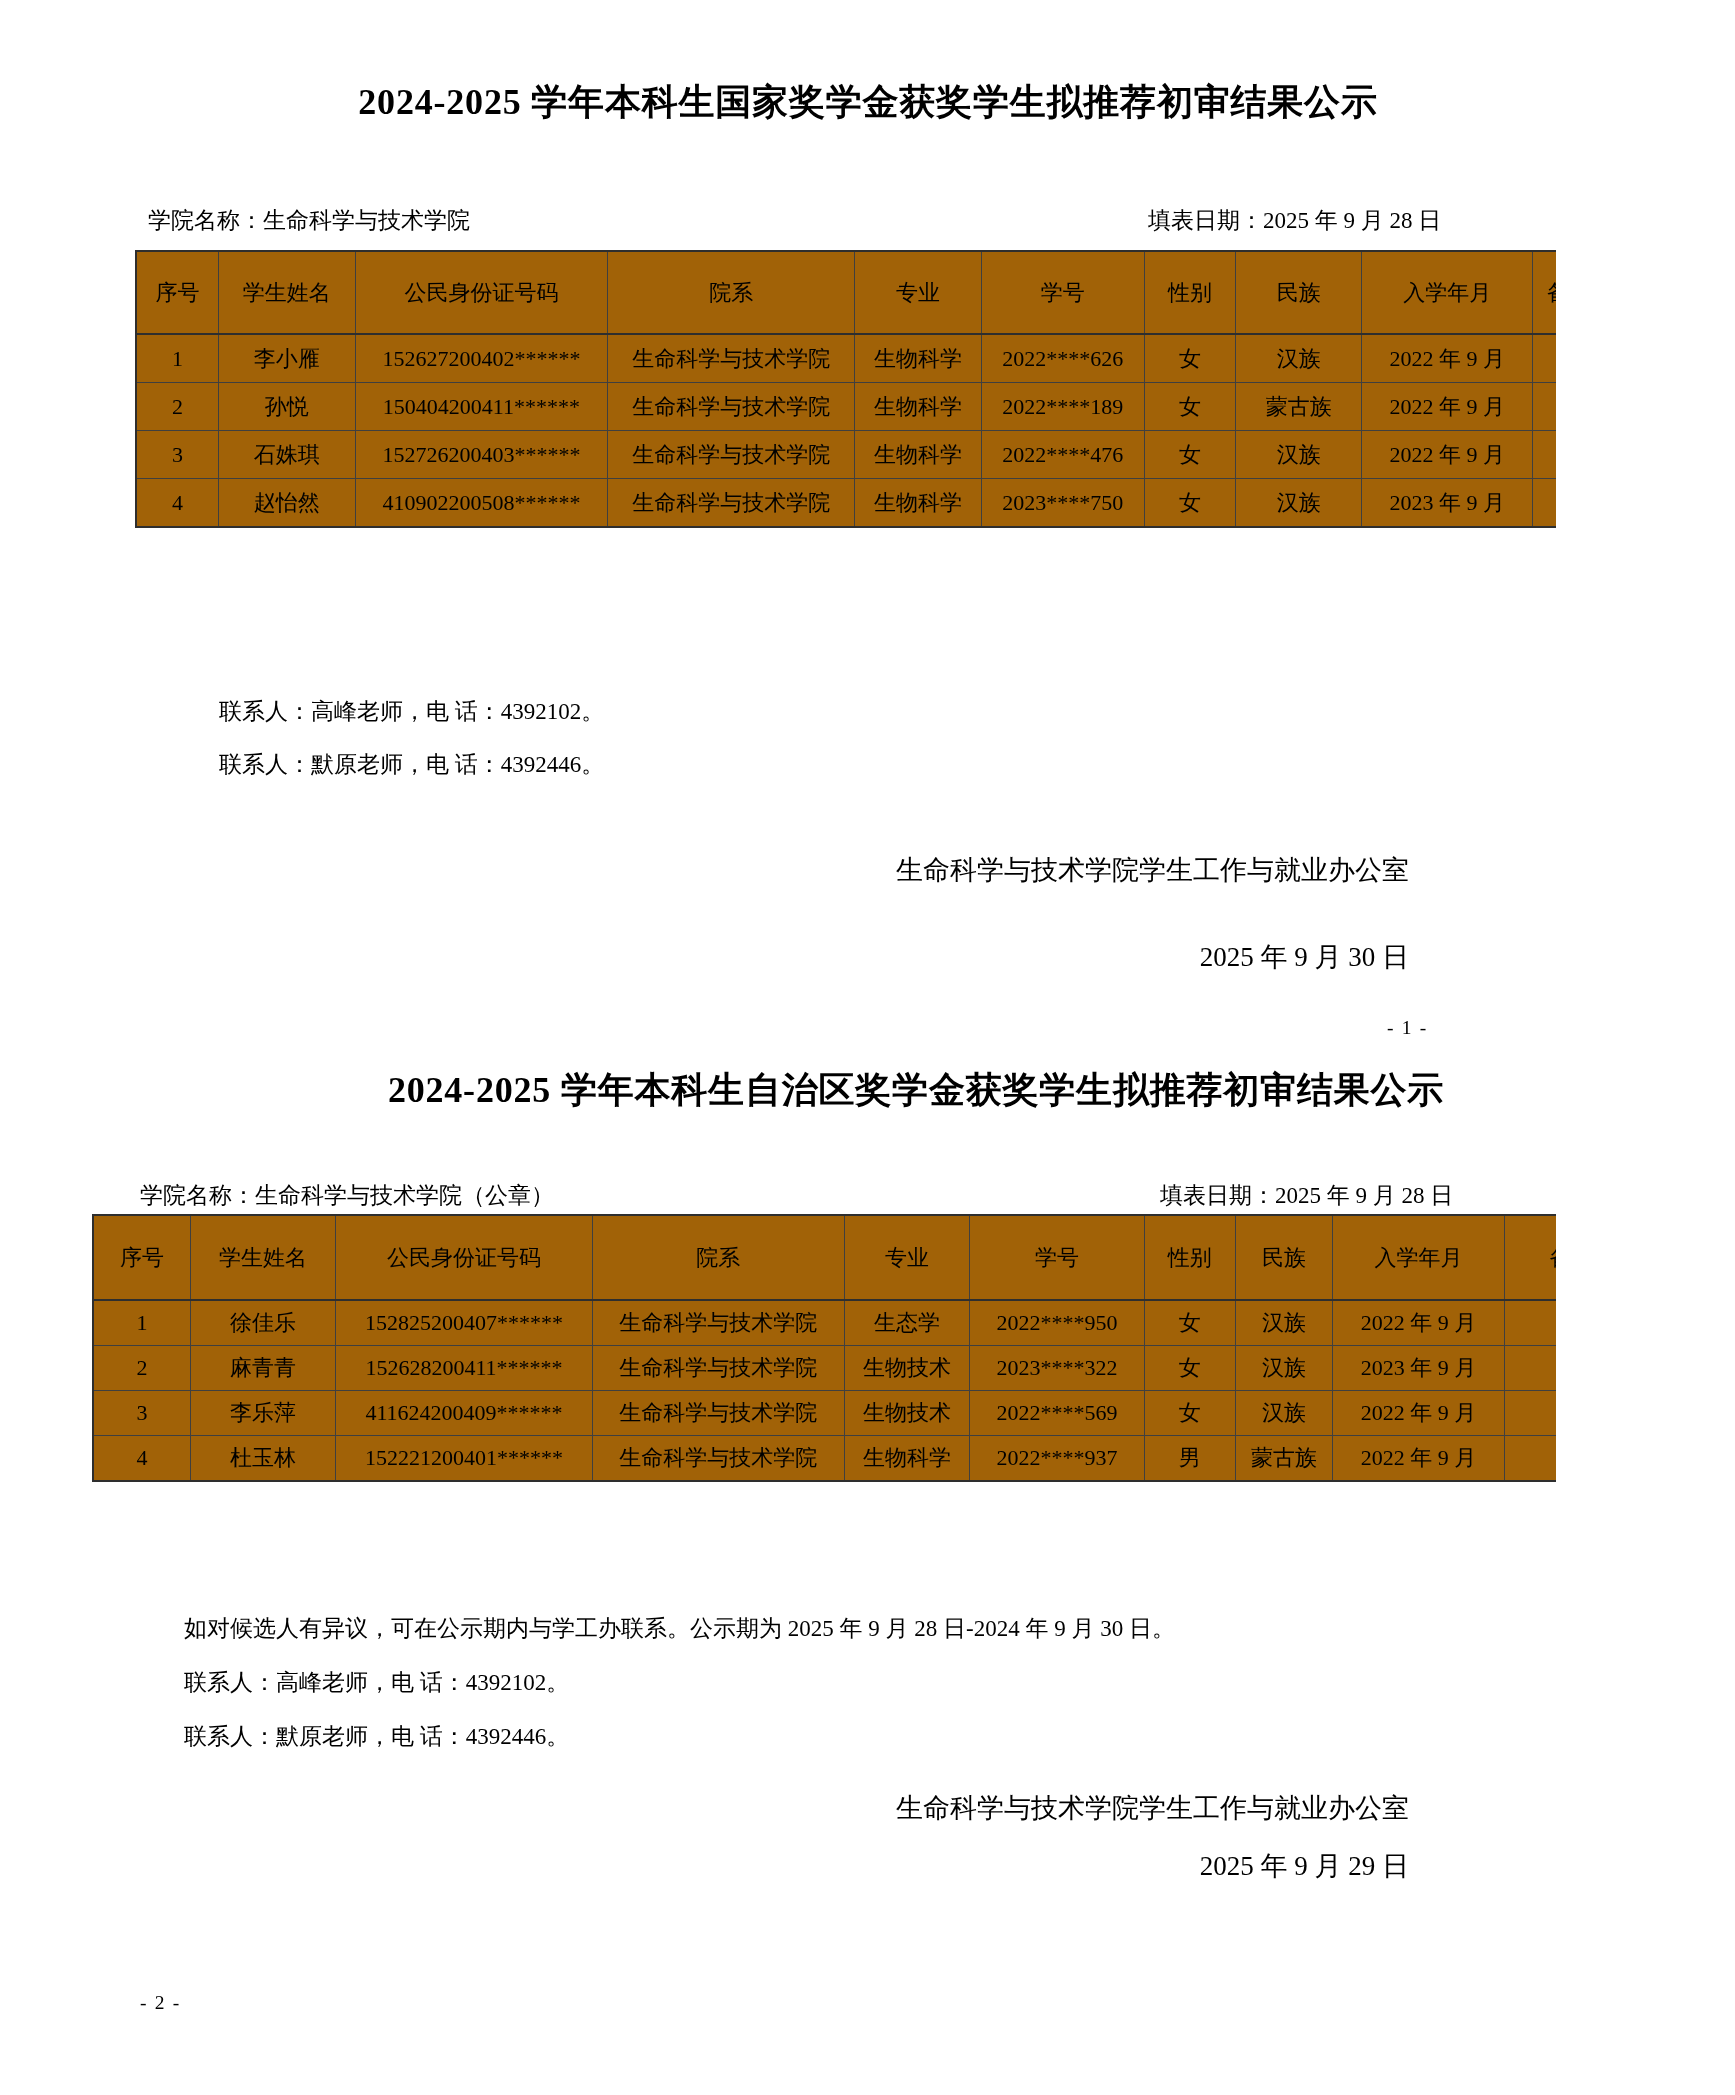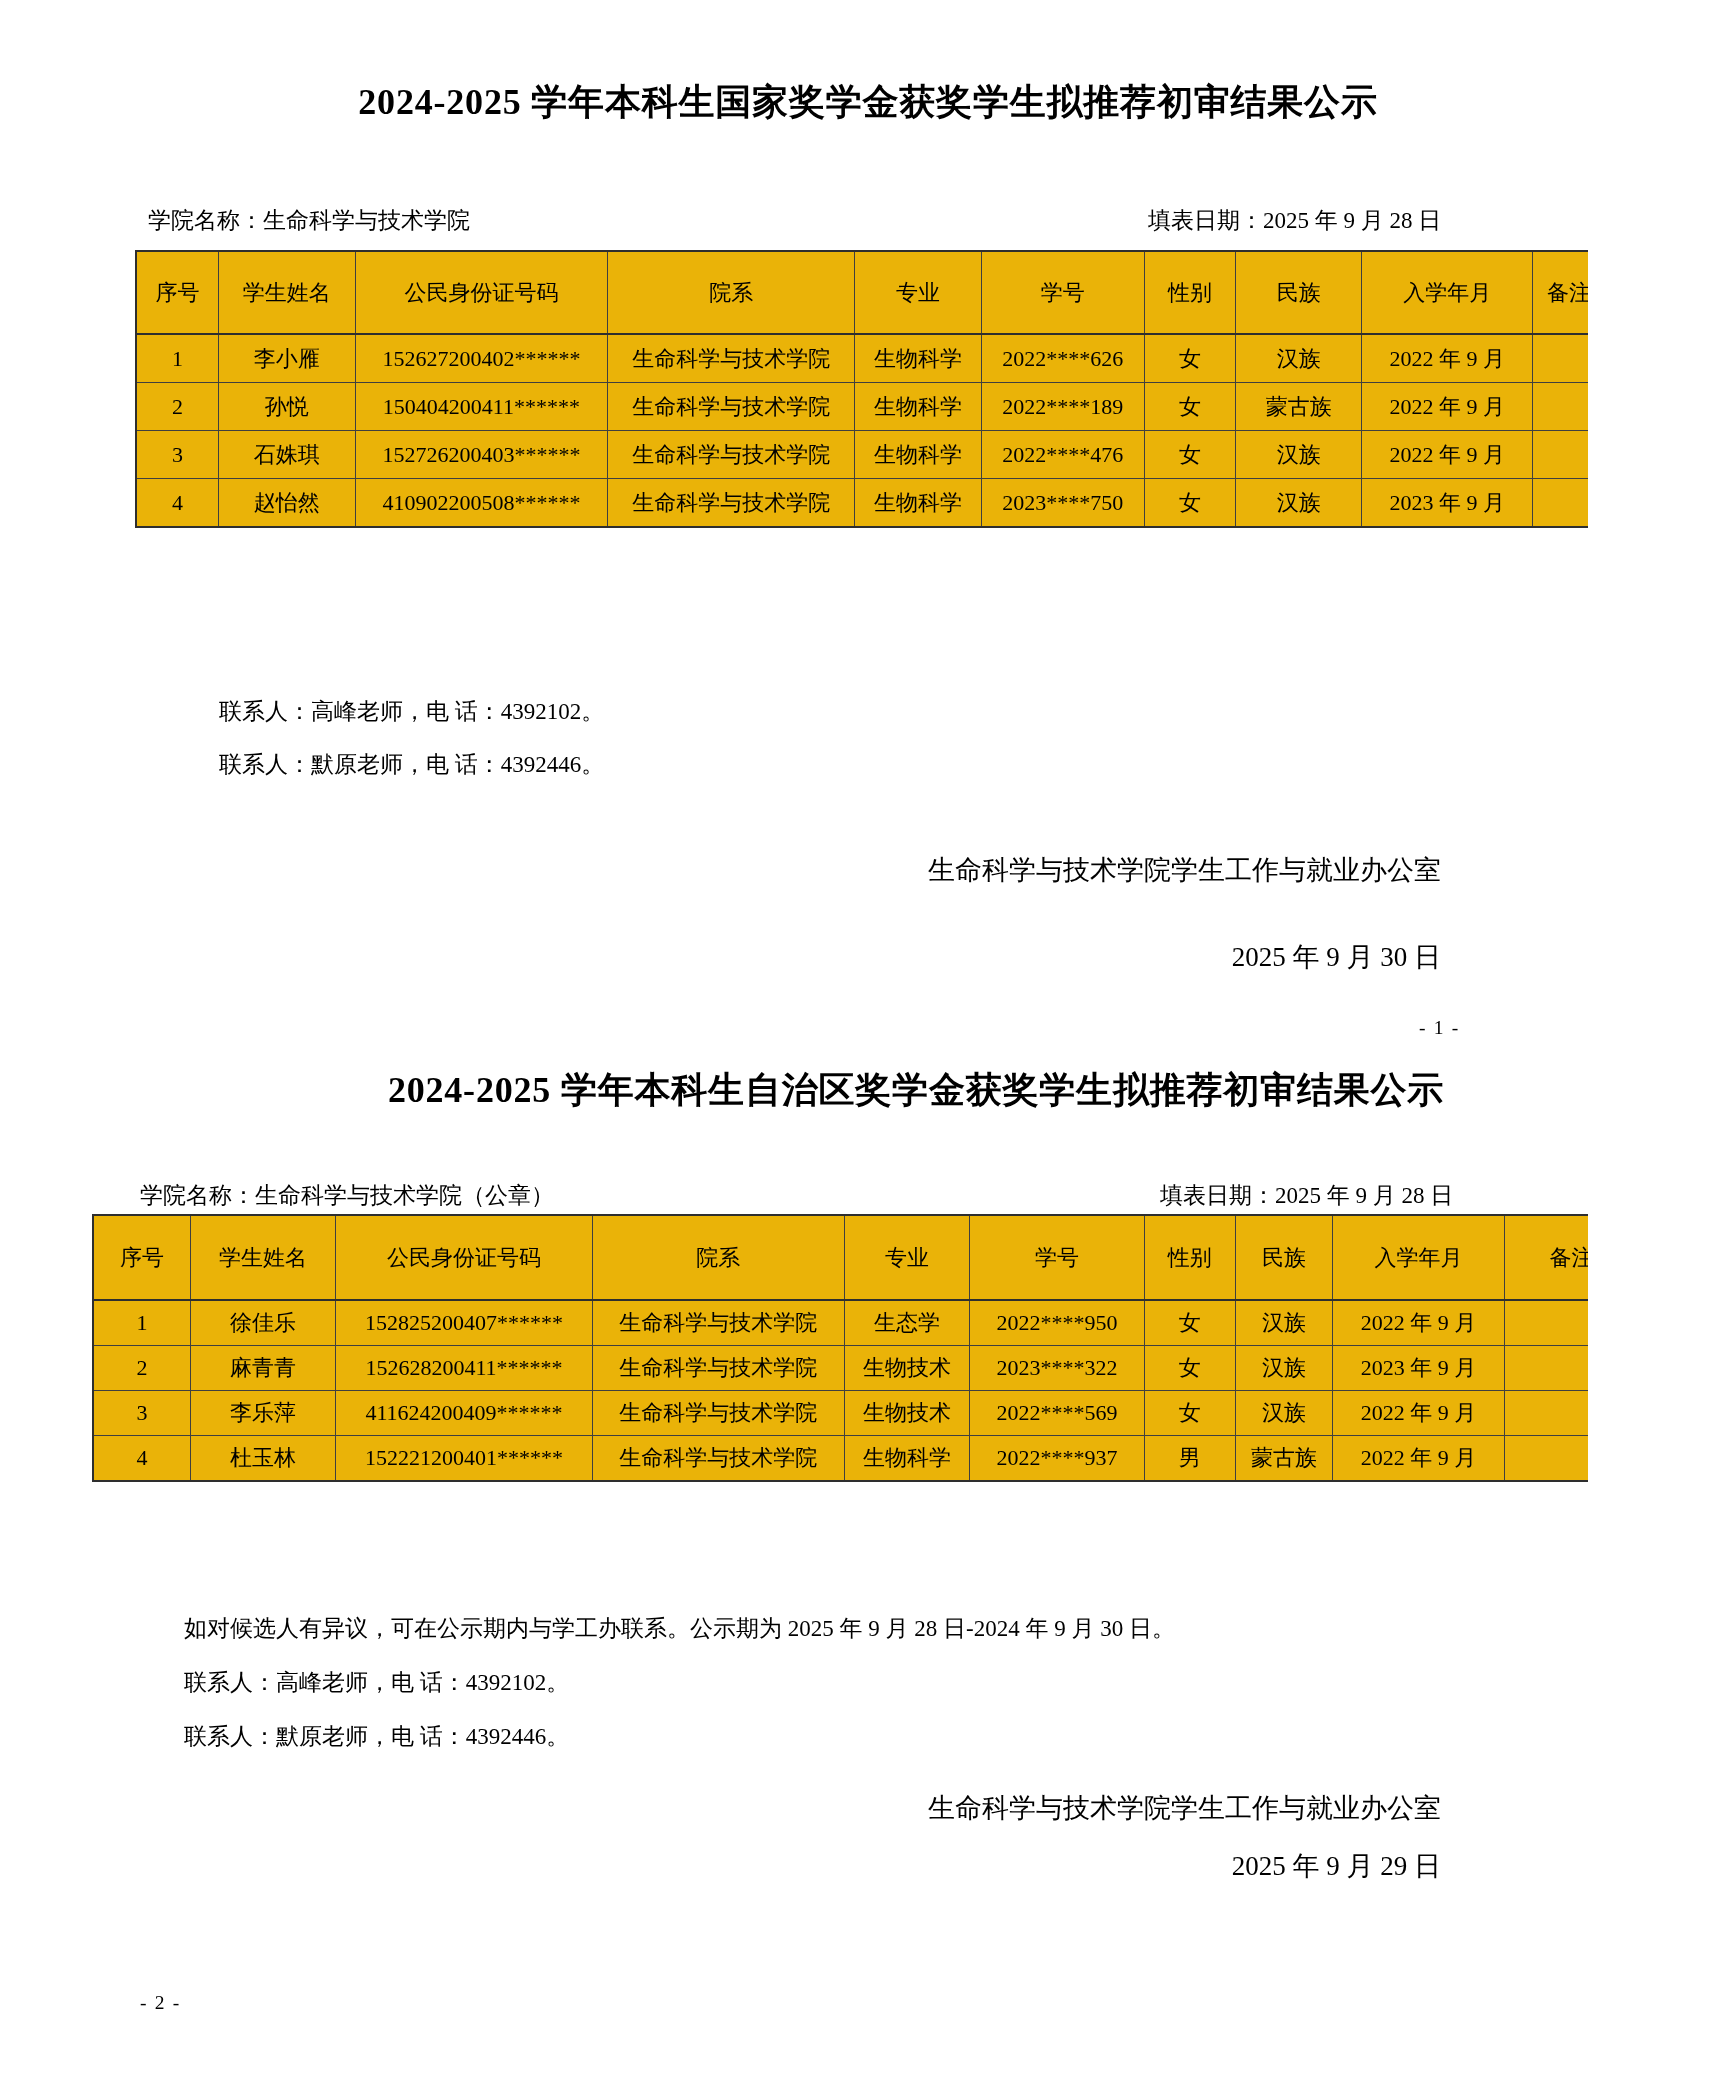--- a/index.html
+++ b/index.html
@@ -4,42 +4,41 @@
 <style>
   html, body { margin: 0; padding: 0; background: #ffffff; }
   .canvas {
     position: relative;
     width: 1556px;
     height: 2095px;
     background: #ffffff;
     font-family: "Liberation Serif", "DejaVu Serif", serif;
     color: #000000;
     overflow: hidden;
-    padding-left: 32px;
   }
   .doc-title {
     position: absolute;
     left: 0;
     width: 1736px;
     text-align: center;
     font-size: 36px;
     font-weight: bold;
     letter-spacing: 0.8px;
     white-space: nowrap;
   }
   .info-line { position: absolute; font-size: 23px; white-space: nowrap; }
   .para { position: absolute; font-size: 23px; white-space: nowrap; }
   .sig { position: absolute; right: 147px; font-size: 27px; white-space: nowrap; text-align: right; margin-left: 13px; }
   .pagenum { position: absolute; font-size: 19.5px; white-space: nowrap; letter-spacing: 1.7px; }
 
   table.pub-table {
     position: absolute;
     border-collapse: collapse;
     table-layout: fixed;
-    background: #eab308;
+    background: #a16207;
     border: 2.5px solid #2e2e2e;
   }
   table.pub-table th, table.pub-table td {
     border: 1.7px solid #3f3f3f;
     text-align: center;
     vertical-align: middle;
     font-weight: normal;
     font-size: 22px;
     padding: 0 1.7px;
     overflow: hidden;

